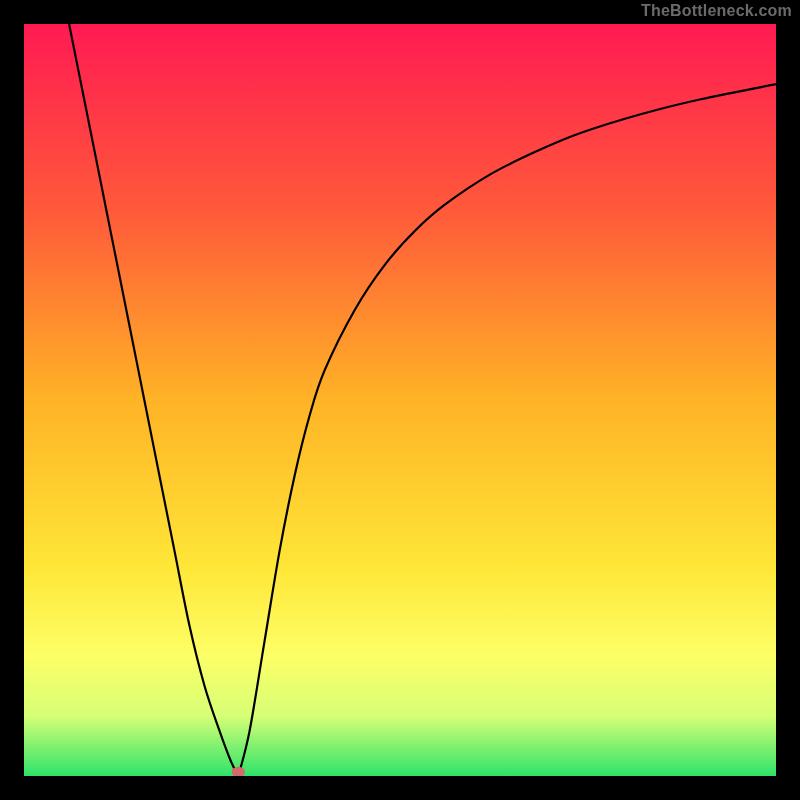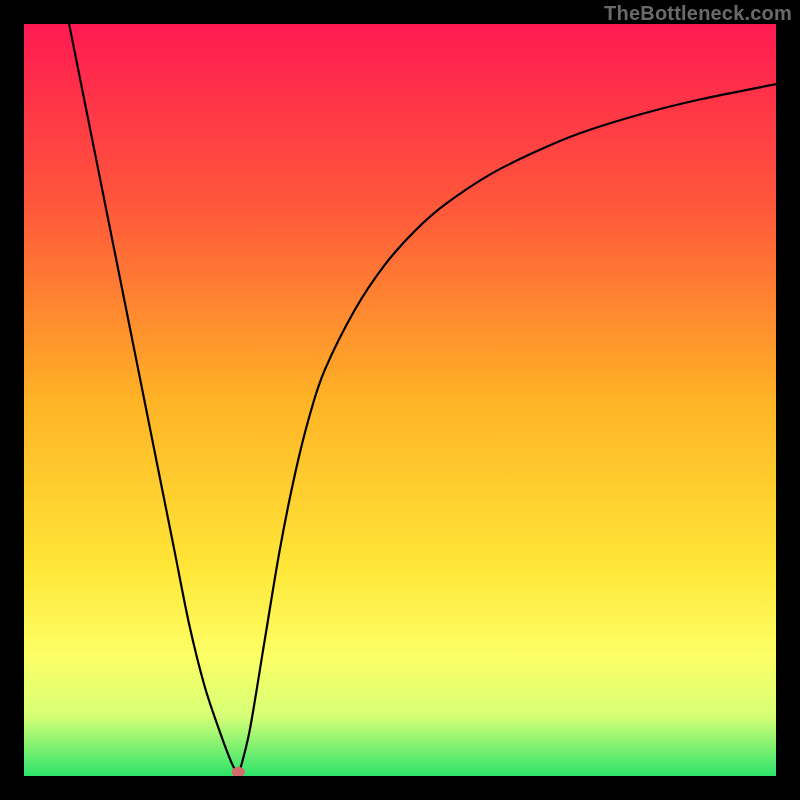--- a/index.html
+++ b/index.html
@@ -17,21 +17,21 @@
     top: 24px;
     width: 752px;
     height: 752px;
     background: #000;
   }
   .watermark {
     position: absolute;
     top: 2px;
     right: 8px;
     color: #6a6a6a;
-    font-size: 20px;
+    font-size: 16px;
     font-weight: 600;
     letter-spacing: 0.2px;
     z-index: 5;
   }
   svg {
     display: block;
   }
   .curve {
     fill: none;
     stroke: #000;

